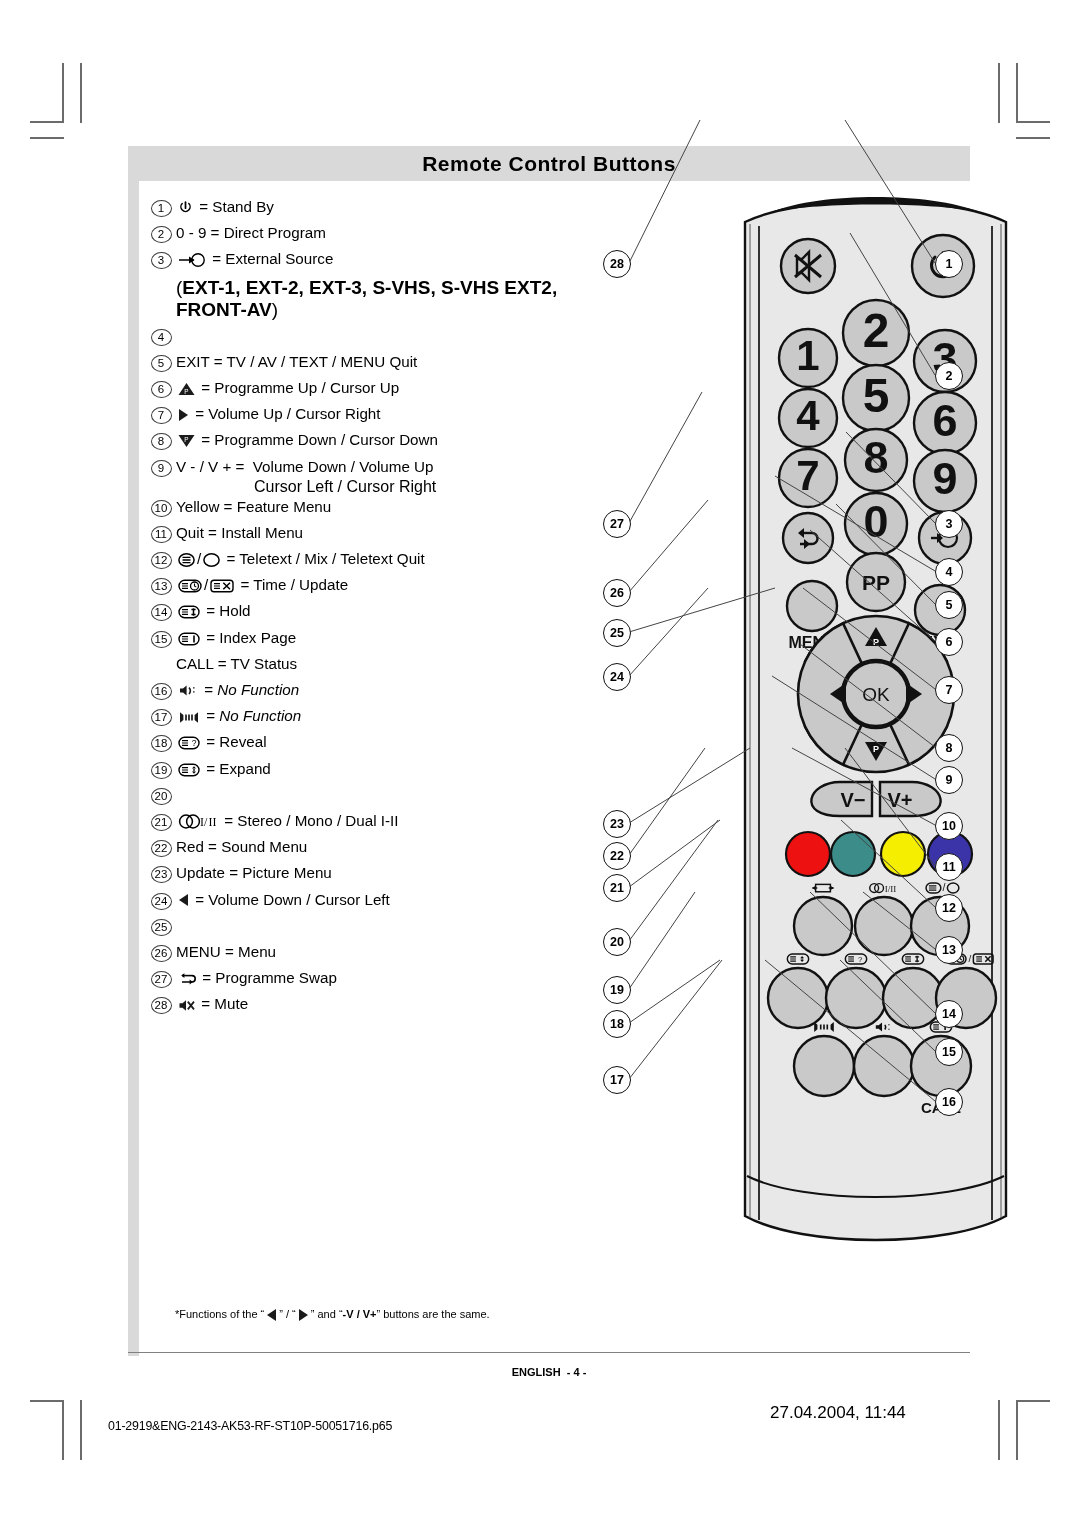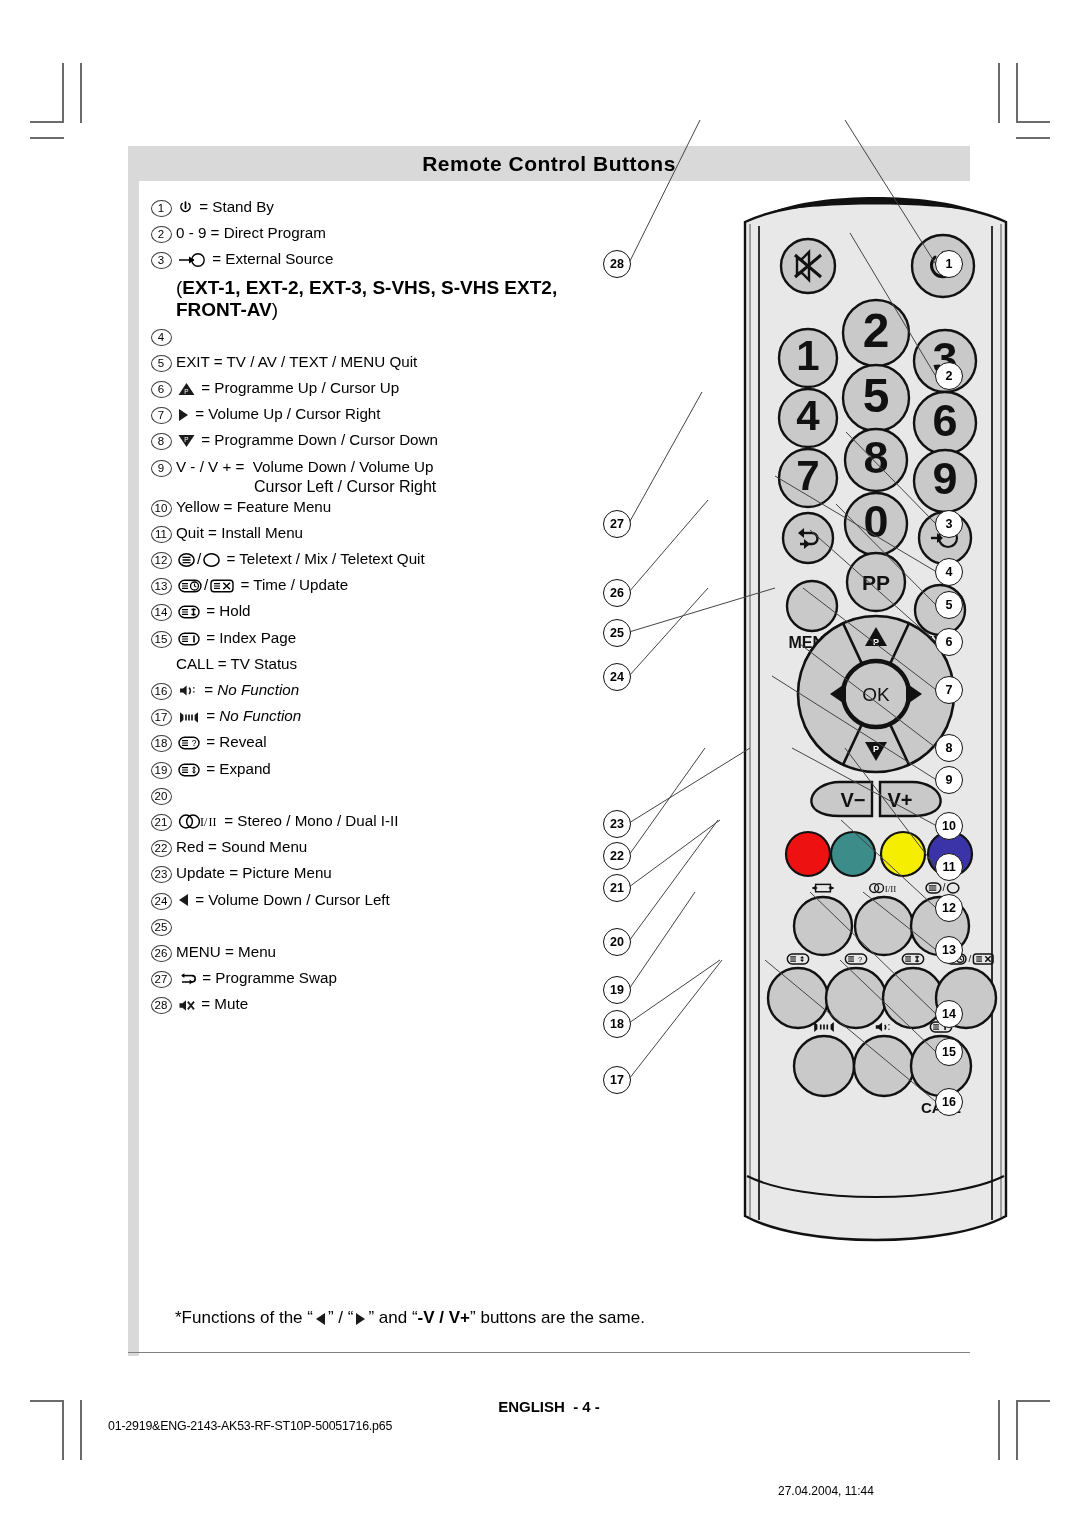--- a/index.html
+++ b/index.html
@@ -35,28 +35,28 @@
 
   
   .ic{display:inline-block;vertical-align:middle;position:relative;margin:0 2px;}
   .ic svg{display:block;}
 
   
   #remote-figure{position:absolute;left:560px;top:40px;width:430px;height:1100px;}
   #remote-figure svg{display:block;}
 
   
-  #footnote{position:absolute;left:175px;top:1308px;width:700px;font-size:17px;}
+  #footnote{position:absolute;left:175px;top:1308px;width:700px;font-size:11px;}
   #footnote b{font-weight:bold;}
   .hr{position:absolute;left:128px;top:1352px;width:842px;height:1px;background:#808080;}
   #page-label{position:absolute;left:128px;top:1366px;width:842px;text-align:center;
-              font-size:15px;font-weight:bold;margin-top:32px;}
+              font-size:11px;font-weight:bold;}
   #page-label .pg{font-weight:bold;}
   #doc-file{position:absolute;left:108px;top:1419px;font-size:12.4px;letter-spacing:-.2px;}
-  #doc-date{position:absolute;left:770px;top:1484px;font-size:12px;margin-left:8px;}
+  #doc-date{position:absolute;left:770px;top:1403px;font-size:17px;}
 </style>
 </head>
 <body>
 
 <div class="page">
 
   <div class="mk v" style="left:62px;top:63px;height:60px;"></div>
   <div class="mk h" style="left:30px;top:121px;width:34px;"></div>
   <div class="mk h" style="left:30px;top:137px;width:34px;"></div>
   <div class="mk v" style="left:80px;top:63px;height:60px;"></div>

